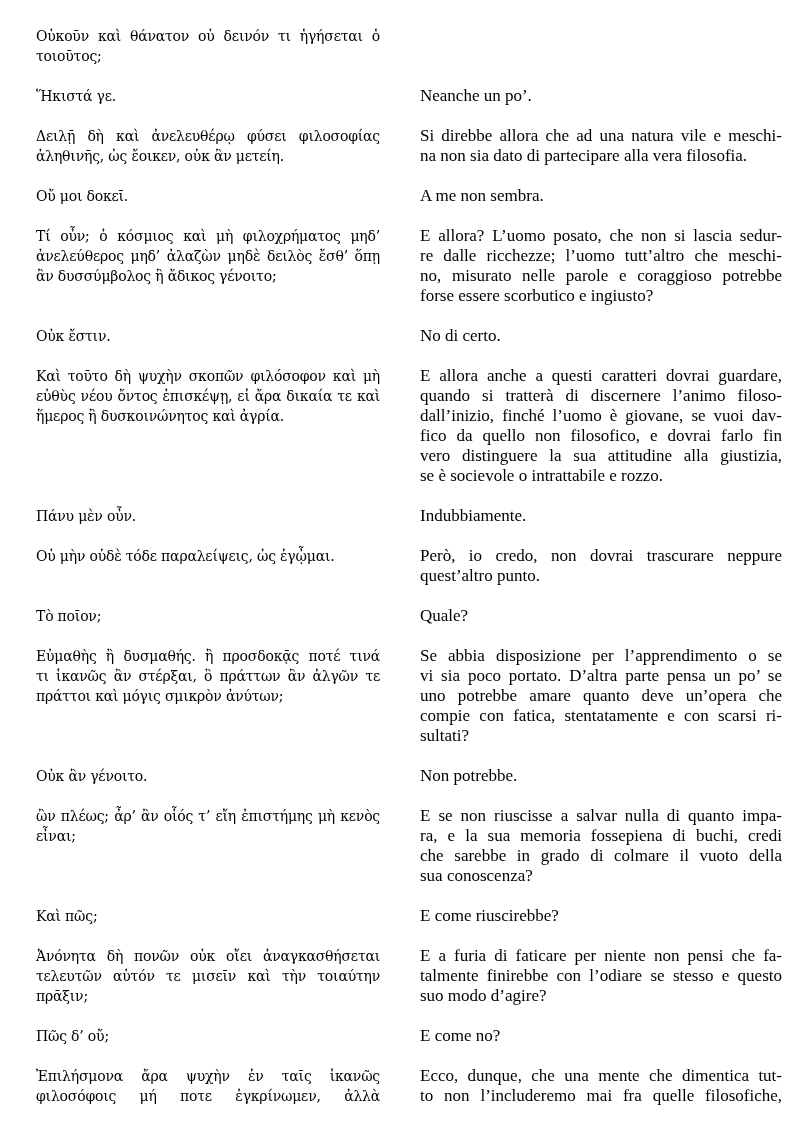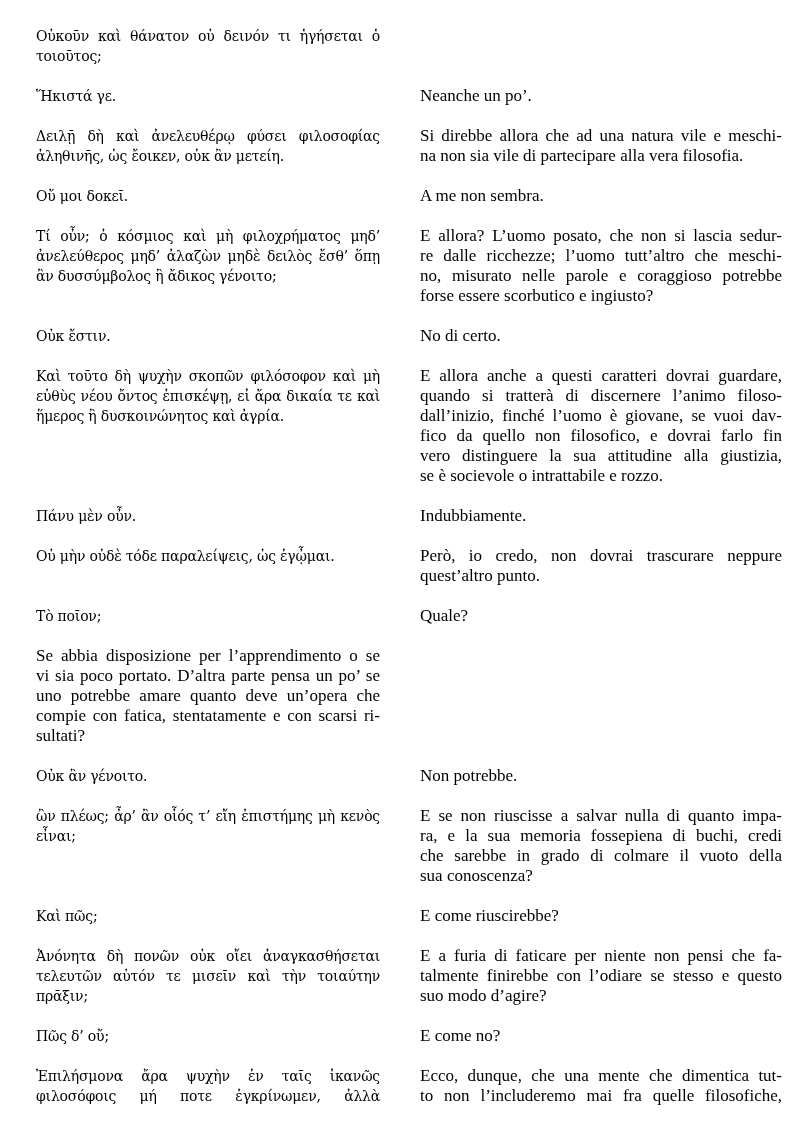--- a/index.html
+++ b/index.html
@@ -65,21 +65,21 @@
           <div class="line">Neanche un po’.</div>
         </div>
       </div>
       <div class="row">
         <div class="greek">
           <div class="line jfull">Δειλῇ δὴ καὶ ἀνελευθέρῳ φύσει φιλοσοφίας</div>
           <div class="line">ἀληθινῆς, ὡς ἔοικεν, οὐκ ἂν μετείη.</div>
         </div>
         <div class="italian">
           <div class="line jfull">Si direbbe allora che ad una natura vile e meschi-</div>
-          <div class="line">na non sia vile di partecipare alla vera filosofia.</div>
+          <div class="line">na non sia dato di partecipare alla vera filosofia.</div>
         </div>
       </div>
       <div class="row">
         <div class="greek">
           <div class="line">Οὔ μοι δοκεῖ.</div>
         </div>
         <div class="italian">
           <div class="line">A me non sembra.</div>
         </div>
       </div>
@@ -138,20 +138,25 @@
       </div>
       <div class="row">
         <div class="greek">
           <div class="line">Τὸ ποῖον;</div>
         </div>
         <div class="italian">
           <div class="line">Quale?</div>
         </div>
       </div>
       <div class="row">
+        <div class="greek">
+          <div class="line jfull">Εὐμαθὴς ἢ δυσμαθής. ἢ προσδοκᾷς ποτέ τινά</div>
+          <div class="line jfull">τι ἱκανῶς ἂν στέρξαι, ὃ πράττων ἂν ἀλγῶν τε</div>
+          <div class="line">πράττοι καὶ μόγις σμικρὸν ἀνύτων;</div>
+        </div>
         <div class="italian">
           <div class="line jfull">Se abbia disposizione per l’apprendimento o se</div>
           <div class="line jfull">vi sia poco portato. D’altra parte pensa un po’ se</div>
           <div class="line jfull">uno potrebbe amare quanto deve un’opera che</div>
           <div class="line jfull">compie con fatica, stentatamente e con scarsi ri-</div>
           <div class="line">sultati?</div>
         </div>
       </div>
       <div class="row">
         <div class="greek">

